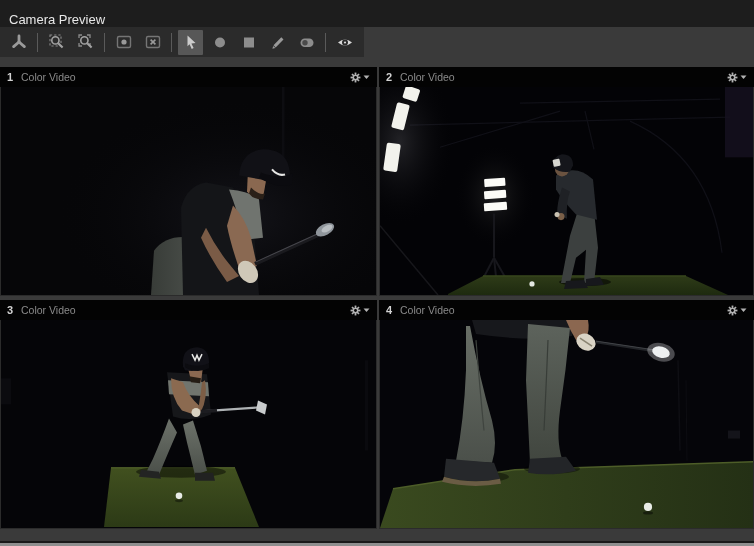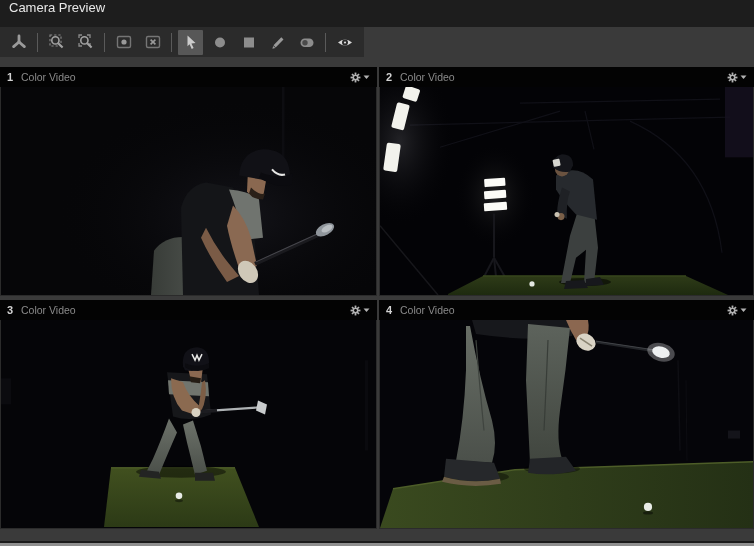--- a/index.html
+++ b/index.html
@@ -2,21 +2,21 @@
 <html><head>
 <meta charset="utf-8">
 <style>
   * { margin:0; padding:0; box-sizing:border-box; }
   html,body { width:754px; height:546px; background:#3a3a3a; overflow:hidden;
               font-family:"Liberation Sans", sans-serif; }
   .window { position:relative; width:754px; height:546px; background:#3a3a3a; }
 
   
   .titlebar { position:absolute; top:0; left:0; width:754px; height:27px;
-              background:#1d1d1d; display:flex; align-items:flex-start; padding-left:9px; }
+              background:#1d1d1d; display:flex; align-items:flex-end; padding-left:9px; }
   .titlebar .title { color:#e8e8e8; font-size:13px; }
 
   
   .toolbar { position:absolute; top:27px; left:0; width:364px; height:30px;
              background:#2b2b2b; display:flex; align-items:center; padding-left:4px; }
   .tbtn { width:25px; height:25px; margin:0 2px; display:flex; align-items:center;
           justify-content:center; border-radius:1px; }
   .tbtn.active { background:#575757; }
   .tsep { width:1px; height:19px; background:#5a5a5a; margin:0 4px; }
 

